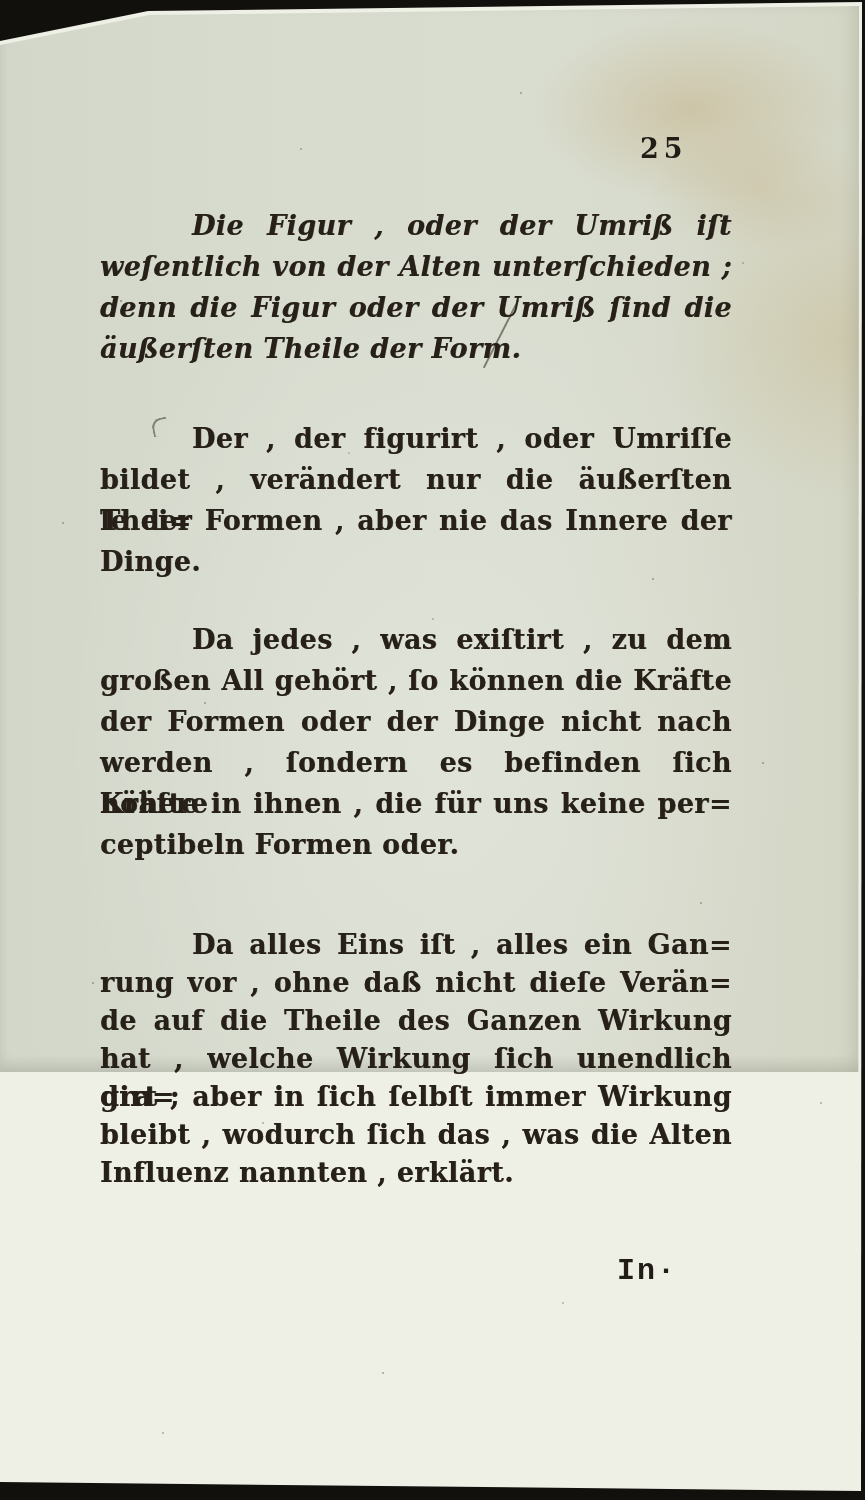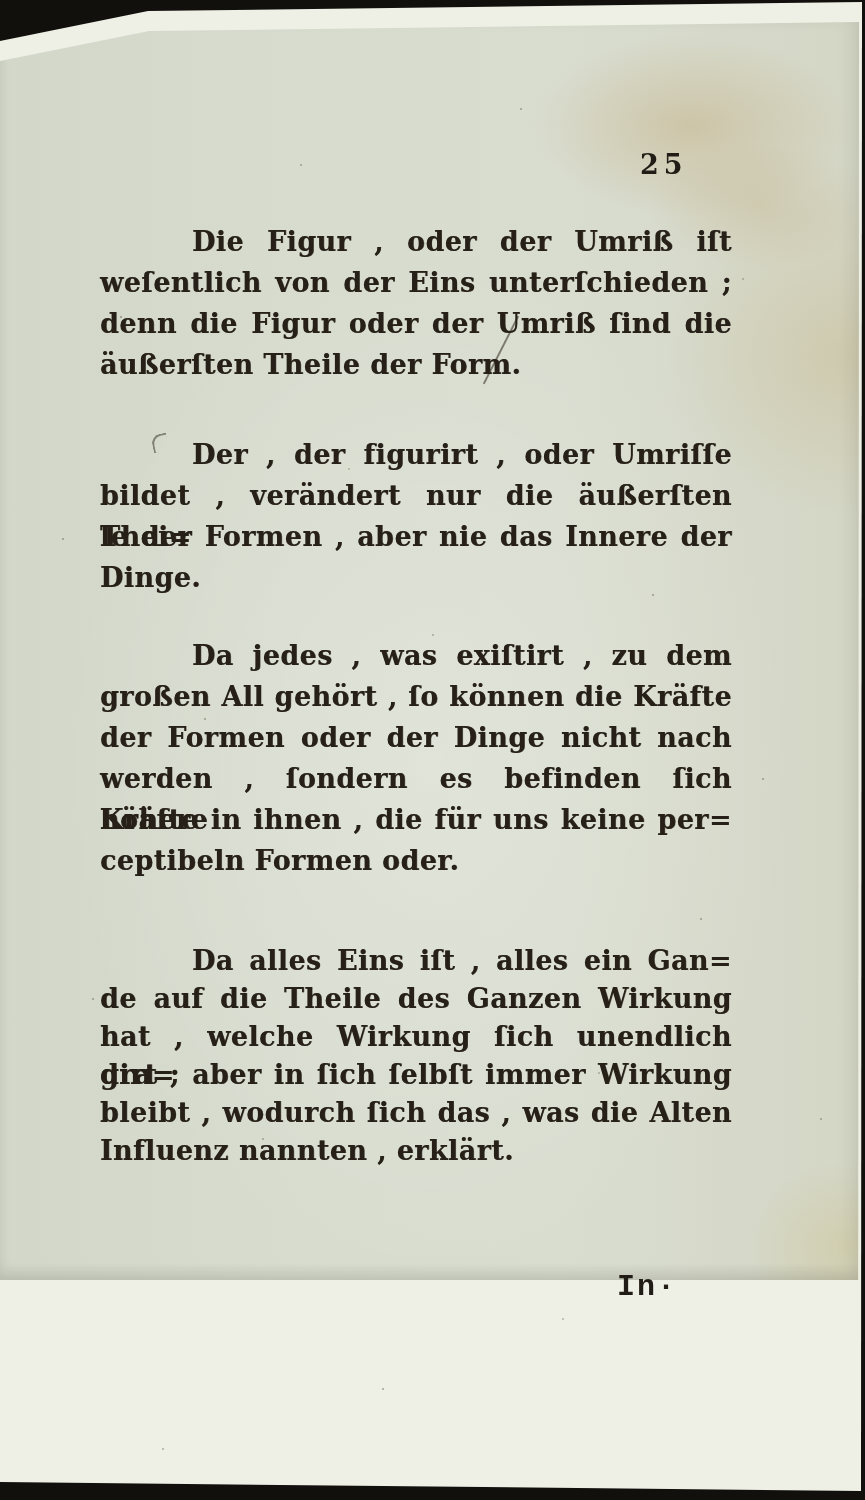--- a/index.html
+++ b/index.html
@@ -11,21 +11,21 @@
     font-family: "DejaVu Serif", serif;
   }
   
   .paper-rim {
     position: absolute; left: 0; top: 0; width: 865px; height: 1500px;
     clip-path: polygon(0px 41px, 148px 11px, 862px 2px, 861px 1491px, 0px 1482px);
     background: #eef0e6;
   }
   
   .paper {
-    position: absolute; left: 0; top: 16px; width: 865px; height: 1264px;
+    position: absolute; left: 0; top: 0; width: 865px; height: 1072px;
     clip-path: polygon(0px 45px, 149px 15px, 859px 6px, 858px 1487px, 0px 1478px);
     background:
       radial-gradient(ellipse 230px 130px at 690px 110px, rgba(184,152,92,0.32), transparent 70%),
       radial-gradient(ellipse 160px 90px  at 760px 190px, rgba(184,152,92,0.22), transparent 70%),
       radial-gradient(ellipse 240px 220px at 840px 340px, rgba(188,164,104,0.25), transparent 72%),
       radial-gradient(ellipse 210px 240px at 862px 1420px, rgba(206,192,120,0.50), transparent 70%),
       radial-gradient(ellipse 140px 120px at 845px 1230px, rgba(200,184,116,0.28), transparent 70%),
       radial-gradient(ellipse 500px 700px at 430px 750px, rgba(255,255,252,0.20), transparent 75%),
       linear-gradient(90deg, #d3d7ca 0%, #d8dccf 35%, #d9ddd0 65%, #d4d6c5 100%);
     box-shadow: inset -10px 0 18px rgba(40,40,30,0.12), inset 0 -8px 12px rgba(40,40,30,0.08);
@@ -67,21 +67,21 @@
     letter-spacing: 0.4px;
   }
   .line {
     height: 41px; line-height: 41px;
     text-align: justify; text-align-last: justify;
     overflow: visible; white-space: normal;
   }
   #para-4 .line { height: 38px; line-height: 38px; }
   .line.first { padding-left: 92px; }
   .line.lastline { text-align-last: left; }
-  #para-1 { top: 205px; }
+  #para-1 { top: 205px; font-style: italic; }
   #para-2 { top: 418px; }
   #para-3 { top: 619px; }
   #para-4 { top: 926px; }
   .catchword {
     position: absolute; left: 617px; top: 1254px;
     font-size: 30px; font-weight: 700; color: #211c15;
     letter-spacing: 2px;
     font-family: Liberation Mono, monospace;
   }
 </style>
@@ -93,21 +93,21 @@
 
   <div class="paper">
     <div class="speckles"></div>
     <div class="scratch-1"></div>
     <div class="scratch-2"></div>
 
     <div class="page-number">25</div>
 
     <div class="para" id="para-1">
       <div class="line first">Die Figur , oder der Umriß iſt</div>
-      <div class="line">weſentlich von der Eins unterſchieden ;</div>
+      <div class="line">weſentlich von der Alten unterſchieden ;</div>
       <div class="line">denn die Figur oder der Umriß ſind die</div>
       <div class="line lastline">äußerſten Theile der Form.</div>
     </div>
 
     <div class="para" id="para-2">
       <div class="line first">Der , der figurirt , oder Umriſſe</div>
       <div class="line">bildet , verändert nur die äußerſten Thei=</div>
       <div class="line">le der Formen , aber nie das Innere der</div>
       <div class="line lastline">Dinge.</div>
     </div>
@@ -116,20 +116,21 @@
       <div class="line first">Da jedes , was exiſtirt , zu dem</div>
       <div class="line">großen All gehört , ſo können die Kräfte</div>
       <div class="line">der Formen oder der Dinge nicht nach</div>
       <div class="line">werden , ſondern es befinden ſich höhere</div>
       <div class="line">Kräfte in ihnen , die für uns keine per=</div>
       <div class="line lastline">ceptibeln Formen oder.</div>
     </div>
 
     <div class="para" id="para-4">
       <div class="line first">Da alles Eins iſt , alles ein Gan=</div>
+      <div class="line">rung vor , ohne daß nicht dieſe Verän=</div>
       <div class="line">de auf die Theile des Ganzen Wirkung</div>
       <div class="line">hat , welche Wirkung ſich unendlich gra=</div>
       <div class="line">dirt ; aber in ſich ſelbſt immer Wirkung</div>
       <div class="line">bleibt , wodurch ſich das , was die Alten</div>
       <div class="line lastline">Influenz nannten , erklärt.</div>
     </div>
 
     <div class="catchword">In·</div>
   </div>
 </div>

